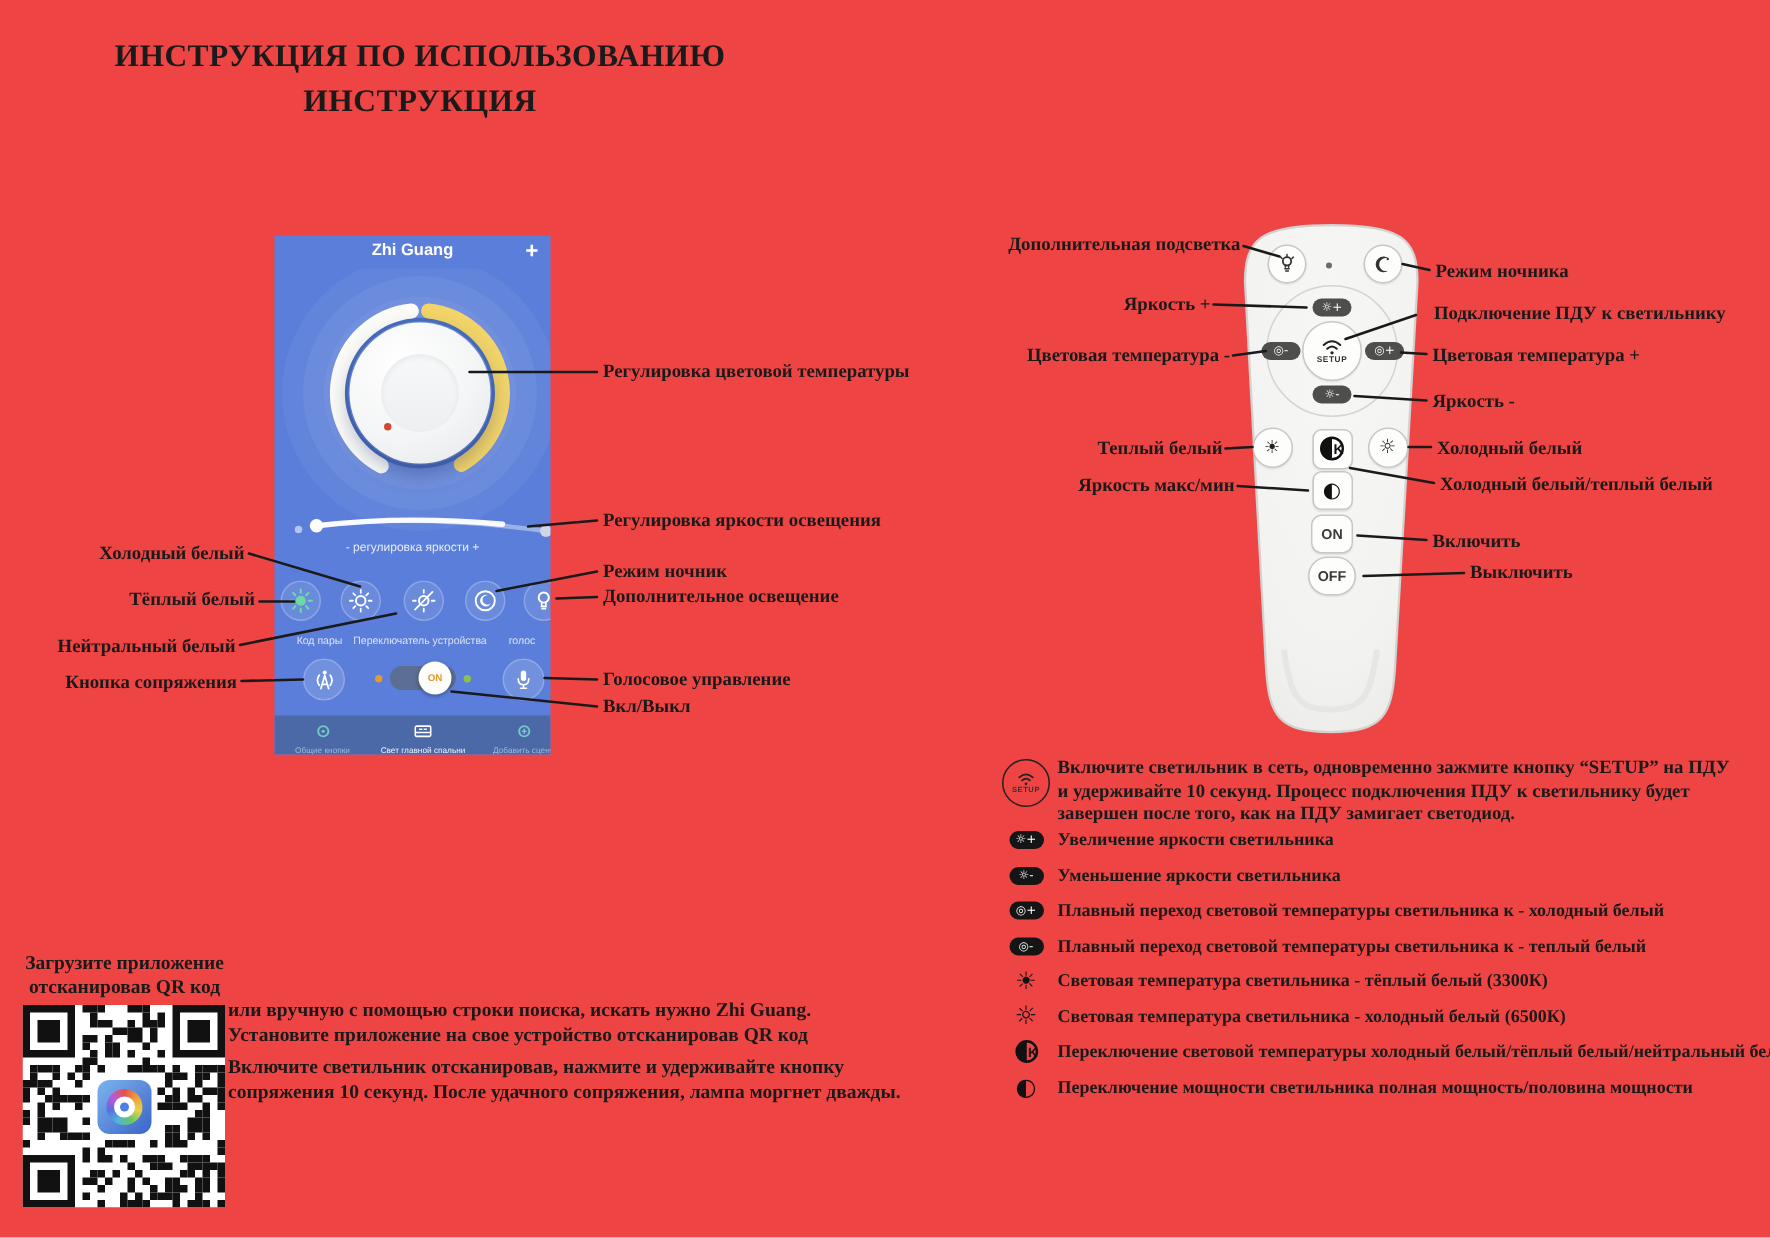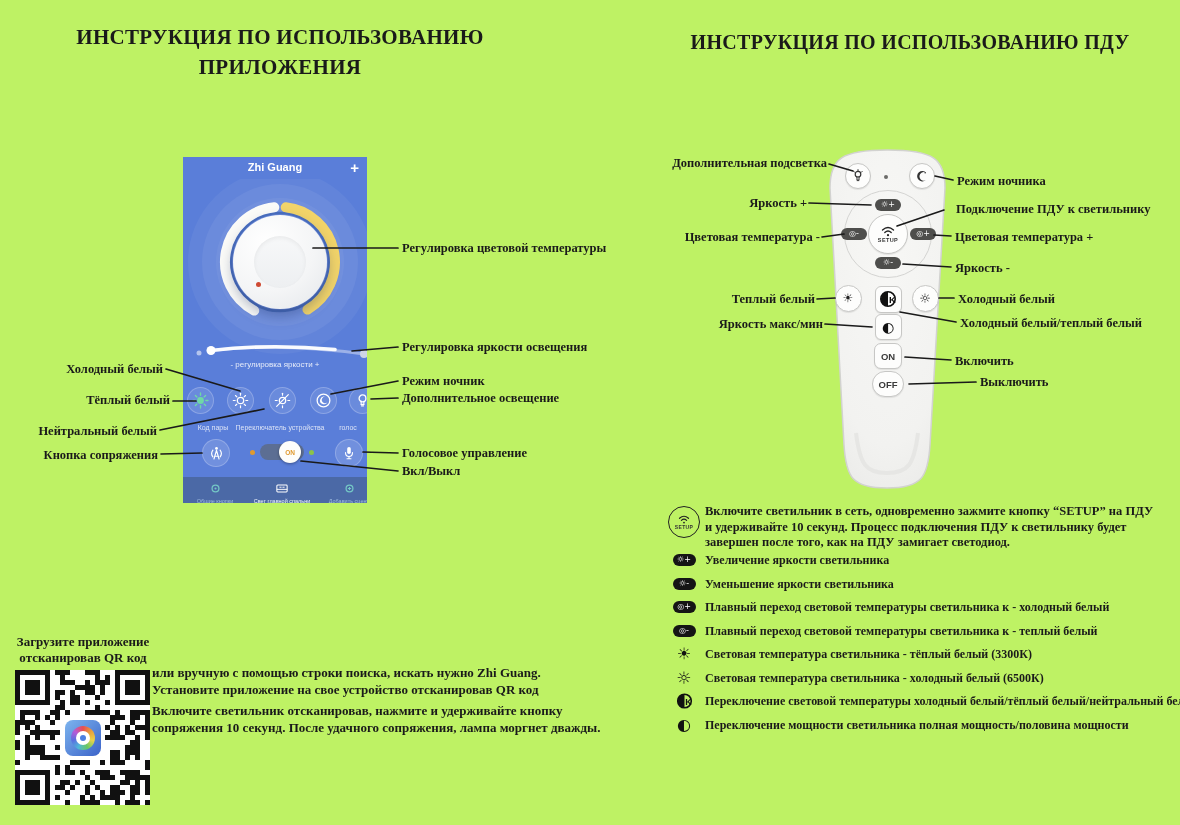--- a/index.html
+++ b/index.html
@@ -1,16 +1,16 @@
 <!DOCTYPE html>
 <html><head>
 <meta charset="utf-8">
 <style>
   html,body{margin:0;padding:0;background:#fff;}
-  .page{position:relative;width:1180px;height:825px;background:#bef264;overflow:hidden;
+  .page{position:relative;width:1180px;height:825px;background:#ef4444;overflow:hidden;
         font-family:"Liberation Serif",serif;color:#1a1a1a;}
   .abs{position:absolute;}
   .title{font-weight:bold;font-size:21px;text-align:center;line-height:1.45;letter-spacing:.3px;}
   .ann{position:absolute;font-weight:bold;font-size:12.5px;white-space:nowrap;transform:translateY(-50%);}
   .ann.ra{text-align:right;}
   .para{font-weight:bold;font-size:13px;line-height:17px;white-space:nowrap;}
   .lead{font-weight:bold;font-size:13px;line-height:16px;text-align:center;}
   
   .phone{position:absolute;left:183px;top:157px;width:184px;height:346px;background:#5a7ed9;
          font-family:"Liberation Sans",sans-serif;overflow:hidden;}
@@ -56,23 +56,22 @@
   .leg-txt{position:absolute;left:705px;font-weight:bold;font-size:12px;white-space:nowrap;transform:translateY(-50%);}
   .lines{position:absolute;left:0;top:0;pointer-events:none;}
 </style>
 </head>
 <body>
 
 <div class="page">
 
   <div class="abs title" style="left:60px;top:22px;width:440px;">
     <div>ИНСТРУКЦИЯ ПО ИСПОЛЬЗОВАНИЮ</div>
-    <div>ПРИЛОЖЕНИЯ</div>
-  </div>
-  <div class="abs title" style="left:660px;top:28px;width:500px;font-size:20px;">ИНСТРУКЦИЯ ПО ИСПОЛЬЗОВАНИЮ ПДУ</div>
+    <div>ИНСТРУКЦИЯ</div>
+  </div>
 
   <div class="phone">
     <div class="ph-head">
       <div class="ph-title">Zhi Guang</div>
       <div class="ph-plus">+</div>
     </div>
 
     <svg class="abs" style="left:0;top:22px;" width="198" height="185" viewBox="0 0 198 185">
       <circle cx="97" cy="83" r="92" fill="rgba(255,255,255,.05)"></circle>
       <circle cx="97" cy="83" r="78" fill="rgba(255,255,255,.06)"></circle>

